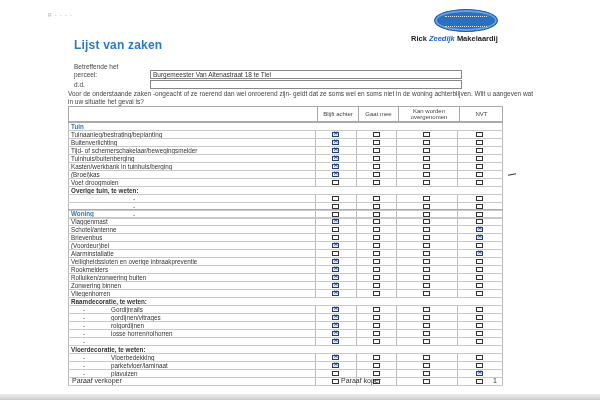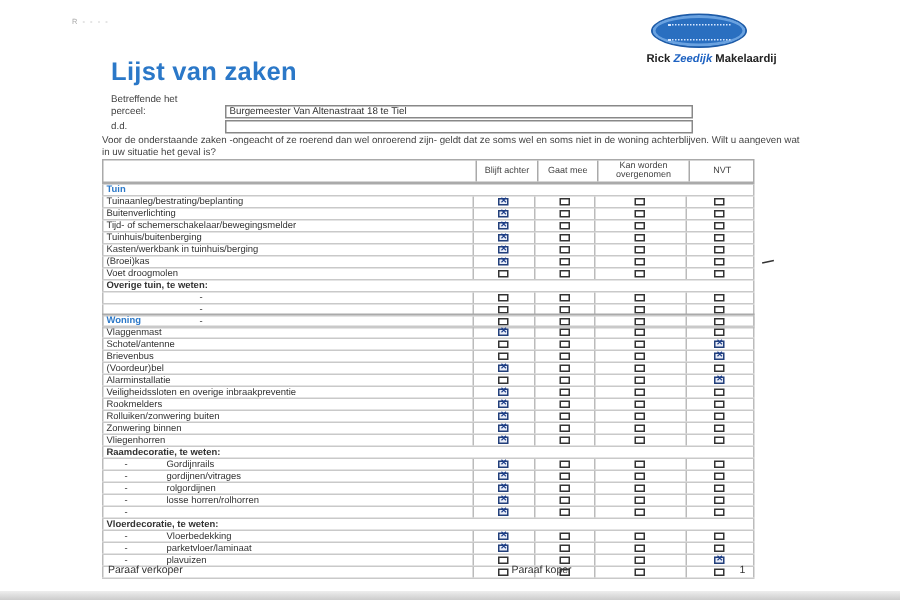--- a/index.html
+++ b/index.html
@@ -3,23 +3,23 @@
 <meta charset="utf-8">
 <style>
   html, body { margin:0; padding:0; }
   body { width:600px; height:400px; background:#fff; position:relative; overflow:hidden;
          font-family:"Liberation Sans", sans-serif; color:#333; }
   .scan-mark { position:absolute; left:48px; top:12px; font-size:5px; color:#aaa; letter-spacing:1px; }
   .logo { position:absolute; left:434px; top:9px; width:62px; height:21px; border-radius:50%;
           background:#2a6fc0; border:1px solid #1d5aa6; box-shadow: inset 0 0 0 2px #6aa2e0; }
   .logo::after { content:""; position:absolute; left:10px; top:6px; width:42px; height:9px;
                  border-top:1px dotted #d8e8ff; border-bottom:1px dotted #d8e8ff; }
-  .brand { position:absolute; left:411px; top:34px; font-size:7.5px; font-weight:bold; color:#222;margin-left:20px; }
+  .brand { position:absolute; left:411px; top:34px; font-size:7.5px; font-weight:bold; color:#222; }
   .brand .mid { color:#1f63c2; font-style:italic; }
-  .title { position:absolute; left:74px; top:38px; font-size:17px; font-weight:bold; color:#2b78c8; letter-spacing:0.2px; }
+  .title { position:absolute; left:74px; top:38px; font-size:12px; font-weight:bold; color:#2b78c8; letter-spacing:0.2px; }
   .lbl { position:absolute; font-size:6.5px; color:#444; }
   .field { position:absolute; height:7px; border:1px solid #888; font-size:6.5px; line-height:7px; padding-left:2px; color:#333; background:#fff; }
   .intro { position:absolute; left:68px; top:90px; width:470px; font-size:6.5px; line-height:8px; color:#444; }
   .tbl { position:absolute; left:68px; width:435px; }
   .row { position:relative; height:8px; border-bottom:1px solid #c9c9c9; box-sizing:border-box; }
   .cell-l { position:absolute; left:0; top:0; width:248px; height:100%; border-left:1px solid #bbb; border-right:1px solid #bbb; font-size:6.3px; line-height:7px; padding-left:2px; box-sizing:border-box; white-space:nowrap; overflow:hidden; color:#333; }
   .cb-cell { position:absolute; top:0; height:100%; border-right:1px solid #bbb; box-sizing:border-box; }
   .c1 { left:248px; width:41px; } .c2 { left:289px; width:40px; } .c3 { left:329px; width:61px; } .c4 { left:390px; width:45px; }
   .cb { position:absolute; left:50%; top:1px; width:7px; height:5px; margin-left:-4px; border:1px solid #333; box-sizing:border-box; background:#fff; }
   .cb.checked { border-color:#223f7a; background:#e8ecf7; }

